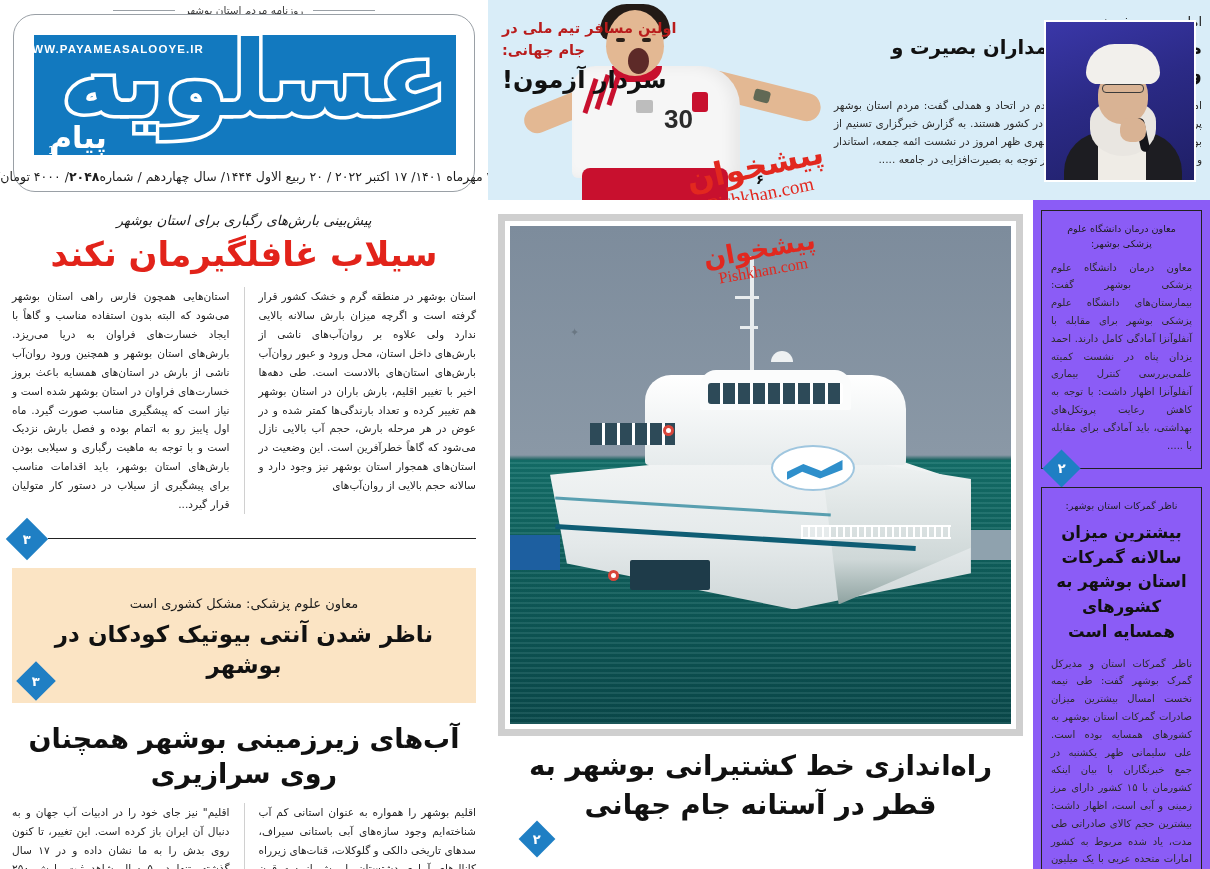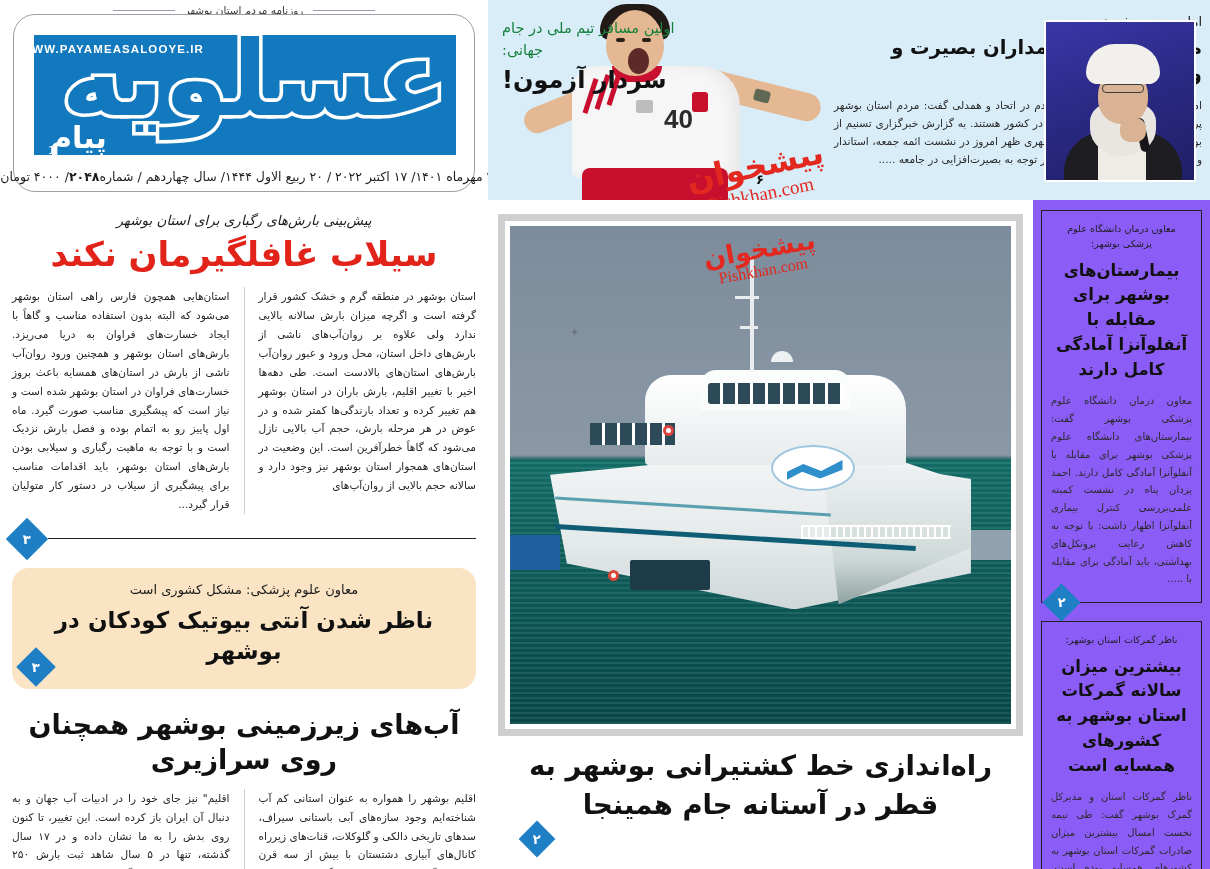--- a/index.html
+++ b/index.html
@@ -82,21 +82,21 @@
   .top-banner {
     position: absolute; left: 488px; top: 0;
     width: 722px; height: 200px;
     background: #d9edf8;
     overflow: hidden;
   }
   .wc-teaser {
     position: absolute; right: 530px; top: 18px;
     width: 178px; text-align: left; z-index: 4;
   }
-  .wc-line1 { font-size: 14.5px; color: #15803d; line-height: 1.5; font-weight: 400; }
+  .wc-line1 { font-size: 14.5px; color: #b91c1c; line-height: 1.5; font-weight: 700; }
   .wc-line2 {
     font-size: 24px; color: #111; font-weight: bold;
     margin-top: 4px; letter-spacing: -.3px;
   }
   
   .player {
     position: absolute; left: 0px; top: 0;
     width: 348px; height: 200px; z-index: 2;
   }
   .pl-head {
@@ -287,23 +287,22 @@
     display: flex; align-items: center; gap: 0;
     margin-top: 10px; direction: ltr;
   }
   .badge-rule-row .rule { flex: 1; height: 1.5px; background: #222; margin-left: 6px; }
 
   
   .promo {
     position: relative;
     margin-top: 14px;
     background: #fbe4c4;
-    padding: 14px 16px 22px 16px;
+    padding: 28px 16px 22px 16px;
     min-height: 104px;
-    border-radius: 17px;
   }
   .promo-kicker {
     font-size: 13px; color: #1b1b1b; text-align: center; margin-bottom: 8px;
   }
   .promo-title {
     font-size: 23px; font-weight: bold; color: #111;
     text-align: center; line-height: 1.35;
   }
   .promo .pagebadge {
     position: absolute; left: 10px; bottom: 8px;
@@ -500,21 +499,21 @@
       <div class="pl-arm-r"></div>
       <div class="pl-tattoo"></div>
       <div class="pl-arm-l"></div>
       <div class="pl-torso"></div>
       <div class="pl-stripe1"></div>
       <div class="pl-stripe2"></div>
       <div class="pl-stripe3"></div>
       <div class="pl-collar"></div>
       <div class="pl-badge"></div>
       <div class="pl-badge2"></div>
-      <div class="pl-number">40</div>
+      <div class="pl-number">30</div>
       <div class="pl-shorts"></div>
       <div class="pl-hair"></div>
       <div class="pl-head"></div>
       <div class="pl-eye-l"></div>
       <div class="pl-eye-r"></div>
       <div class="pl-mouth"></div>
     </div>
 
     <div class="wc-teaser">
       <div class="wc-line1">اولین مسافر تیم ملی در جام جهانی:</div>
@@ -609,33 +608,32 @@
         <div class="ship-logo"></div>
         <div class="railing"></div>
         <div class="lifering1"></div>
         <div class="lifering2"></div>
         <div class="photo-wm">
           <div class="f">پیشخوان</div>
           <div class="e">Pishkhan.com</div>
         </div>
       </div>
     </div>
-    <div class="center-caption">راه‌اندازی خط کشتیرانی بوشهر به قطر در آستانه جام همینجا</div>
+    <div class="center-caption">راه‌اندازی خط کشتیرانی بوشهر به قطر در آستانه جام جهانی</div>
     <div class="center-badge-row">
       <div class="pagebadge">
           <span>۲</span>
         </div>
     </div>
   </div>
 
   <div class="right-col">
 
     <div class="rc-card">
       <div class="rc-kicker">معاون درمان دانشگاه علوم پزشکی بوشهر:</div>
-      <div class="rc-title">بیمارستان‌های بوشهر برای مقابله با آنفلوآنزا آمادگی کامل دارند</div>
       <div class="rc-body">معاون درمان دانشگاه علوم پزشکی بوشهر گفت: بیمارستان‌های دانشگاه علوم پزشکی بوشهر برای مقابله با آنفلوآنزا آمادگی کامل دارند. احمد یزدان پناه در نشست کمیته علمی‌بررسی کنترل بیماری آنفلوآنزا اظهار داشت: با توجه به کاهش رعایت پروتکل‌های بهداشتی، باید آمادگی برای مقابله با .....</div>
       <div class="pagebadge rc-badge">
           <span>۲</span>
         </div>
     </div>
 
     <div class="rc-card">
       <div class="rc-kicker">ناظر گمرکات استان بوشهر:</div>
       <div class="rc-title">بیشترین میزان سالانه گمرکات استان بوشهر به کشورهای همسایه است</div>
       <div class="rc-body">ناظر گمرکات استان و مدیرکل گمرک بوشهر گفت: طی نیمه نخست امسال بیشترین میزان صادرات گمرکات استان بوشهر به کشورهای همسایه بوده است. علی سلیمانی ظهر یکشنبه در جمع خبرنگاران با بیان اینکه کشورمان با ۱۵ کشور دارای مرز زمینی و آبی است، اظهار داشت: بیشترین حجم کالای صادراتی طی مدت، یاد شده مربوط به کشور امارات متحده عربی با یک میلیون و ۶۸۳ هزار تن است ...</div>

